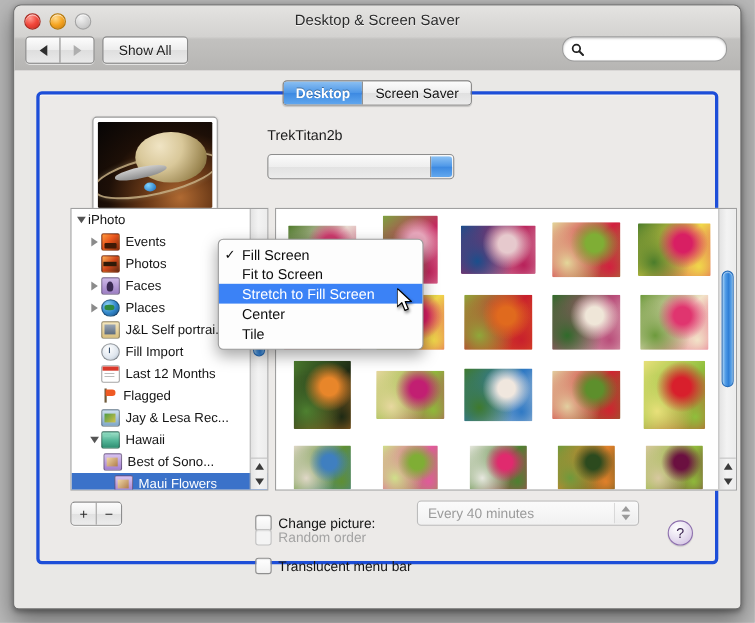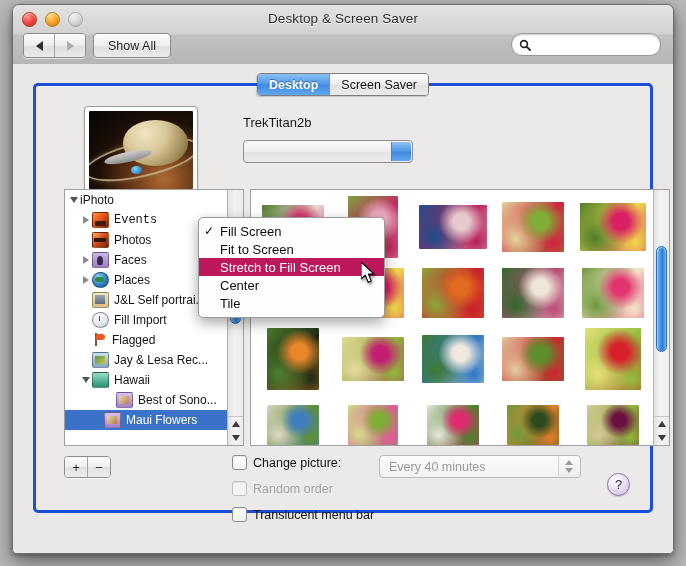--- a/index.html
+++ b/index.html
@@ -404,21 +404,21 @@
     padding: 4px 0 5px 0;
     z-index: 50;
   }
   .mitem {
     height: 18px;
     display: flex; align-items: center;
     font-size: 13px; color: #0d0d0d;
     padding-left: 5px;
   }
   .mitem .tick { width: 16px; flex: 0 0 16px; font-size: 12px; }
-  .mitem.hl { background: #be185d; color: #ffffff; }
+  .mitem.hl { background: #3b82f6; color: #ffffff; }
 
   #cursor {
     position: absolute;
     left: 348px; top: 198px;
     z-index: 60;
     filter: drop-shadow(1px 2px 1.5px rgba(0,0,0,0.45));
   }
 </style>
 </head>
 <body>
@@ -480,21 +480,21 @@
       </div>
 
       <div id="sidebar">
         <div id="sidebar-rows">
             <div class="srow" style="padding-left: 2px;">
               <span class="disc">
                 <span class="t open"></span>
               </span>
               <span class="slabel">iPhoto</span>
             </div>
-            <div class="srow" style="padding-left: 14px; font-family: Liberation Mono, monospace;">
+            <div class="srow" style="padding-left: 14px;">
               <span class="disc">
                 <span class="t closed"></span>
               </span>
               <span class="sicon ic-events"></span>
               <span class="slabel">Events</span>
             </div>
             <div class="srow" style="padding-left: 14px;">
               <span class="disc"></span>
               <span class="sicon ic-photos"></span>
               <span class="slabel">Photos</span>
@@ -518,36 +518,41 @@
               <span class="sicon ic-album"></span>
               <span class="slabel">J&amp;L Self portrai...</span>
             </div>
             <div class="srow" style="padding-left: 14px;">
               <span class="disc"></span>
               <span class="sicon ic-clock"></span>
               <span class="slabel">Fill Import</span>
             </div>
             <div class="srow" style="padding-left: 14px;">
               <span class="disc"></span>
+              <span class="sicon ic-cal"></span>
+              <span class="slabel">Last 12 Months</span>
+            </div>
+            <div class="srow" style="padding-left: 14px;">
+              <span class="disc"></span>
               <span class="sicon ic-flag"></span>
               <span class="slabel">Flagged</span>
             </div>
             <div class="srow" style="padding-left: 14px;">
               <span class="disc"></span>
               <span class="sicon ic-smart"></span>
               <span class="slabel">Jay &amp; Lesa Rec...</span>
             </div>
             <div class="srow" style="padding-left: 14px;">
               <span class="disc">
                 <span class="t open"></span>
               </span>
               <span class="sicon ic-folder"></span>
               <span class="slabel">Hawaii</span>
             </div>
-            <div class="srow" style="padding-left: 38px; text-align: center;">
+            <div class="srow" style="padding-left: 16px; text-align: center;">
               <span class="disc"></span>
               <span class="sicon ic-ialbum"></span>
               <span class="slabel">Best of Sono...</span>
             </div>
             <div class="srow sel" style="padding-left: 26px;">
               <span class="disc"></span>
               <span class="sicon ic-ialbum"></span>
               <span class="slabel">Maui Flowers</span>
             </div>
           </div>
@@ -642,21 +647,21 @@
               </div>
           </div>
         </div>
       </div>
 
       <div id="plusminus">
         <div class="b">+</div>
         <div class="b">−</div>
       </div>
 
-      <div class="chkrow" style="left:196px; top:369px;">
+      <div class="chkrow" style="left:196px; top:382px;">
         <span class="chk"></span>
         <span>Change picture:</span>
       </div>
 
       <div id="stepper">
         <span class="val">Every 40 minutes</span>
         <span class="sarrows">
           <span class="st-up"></span>
             <span class="st-down"></span>
         </span>

